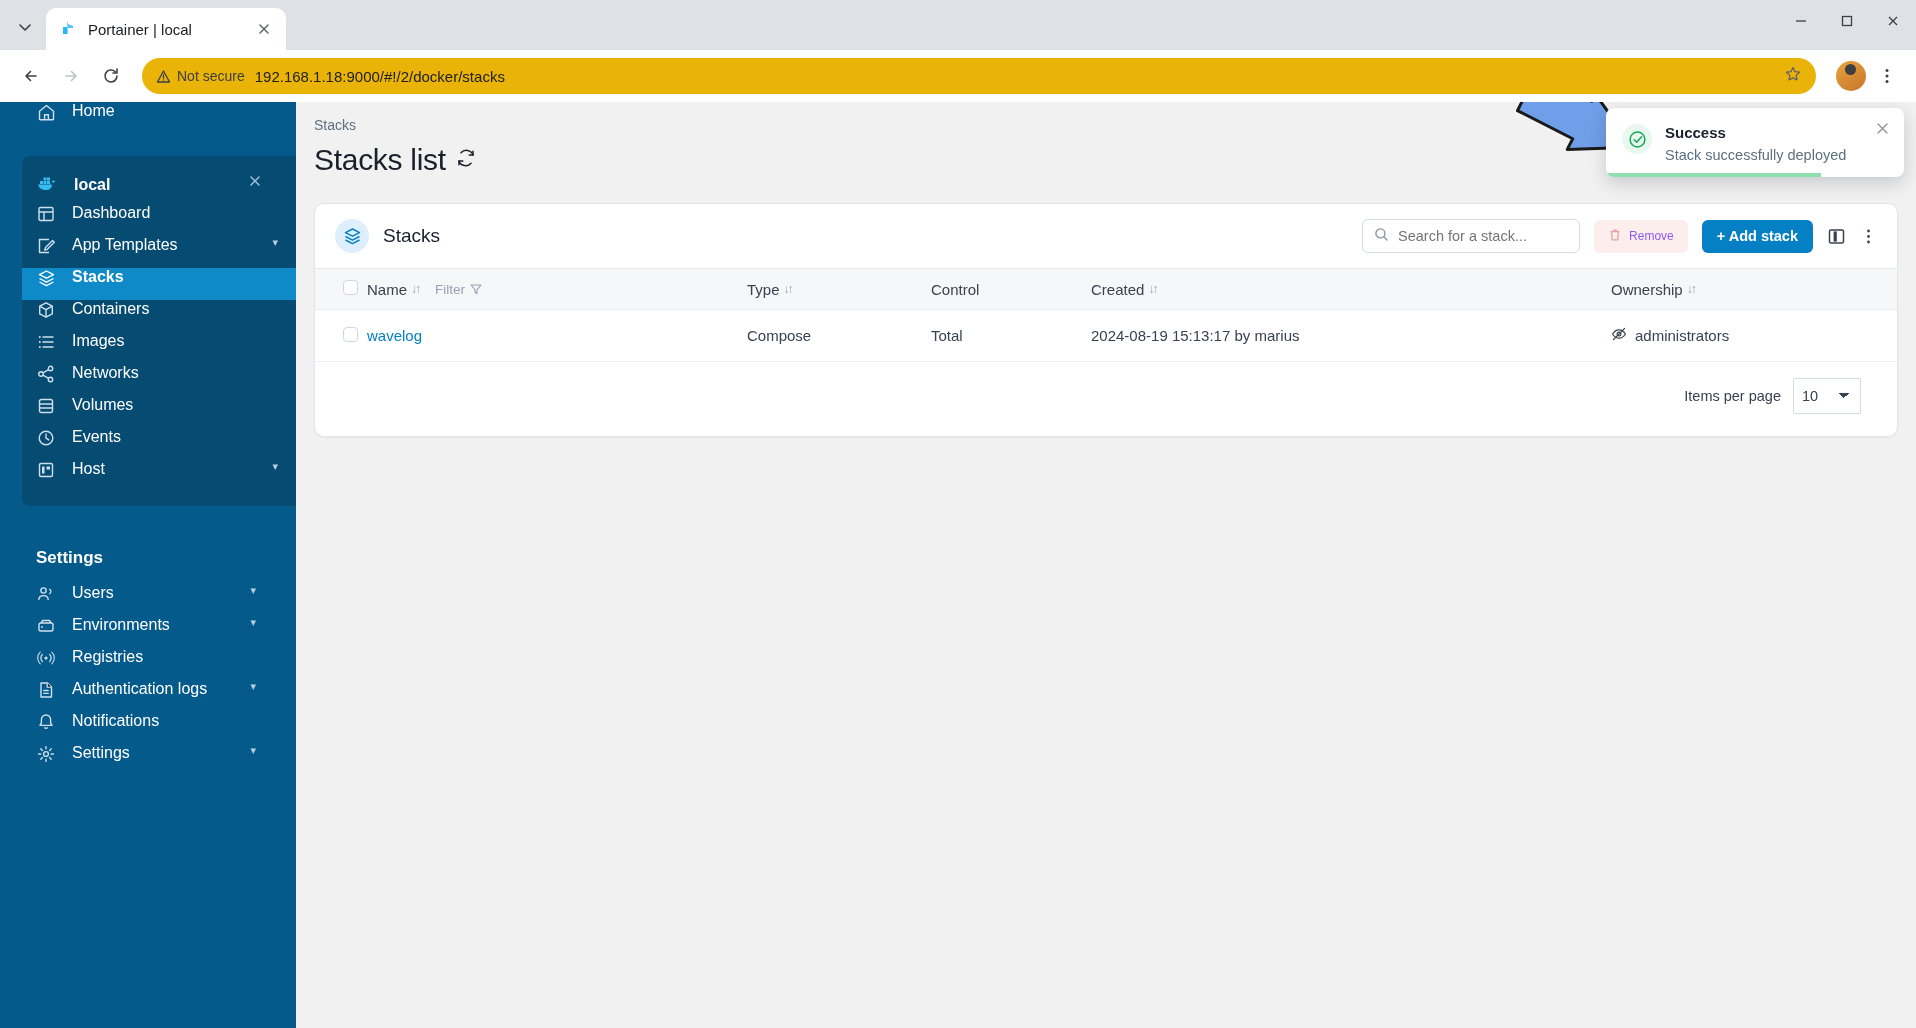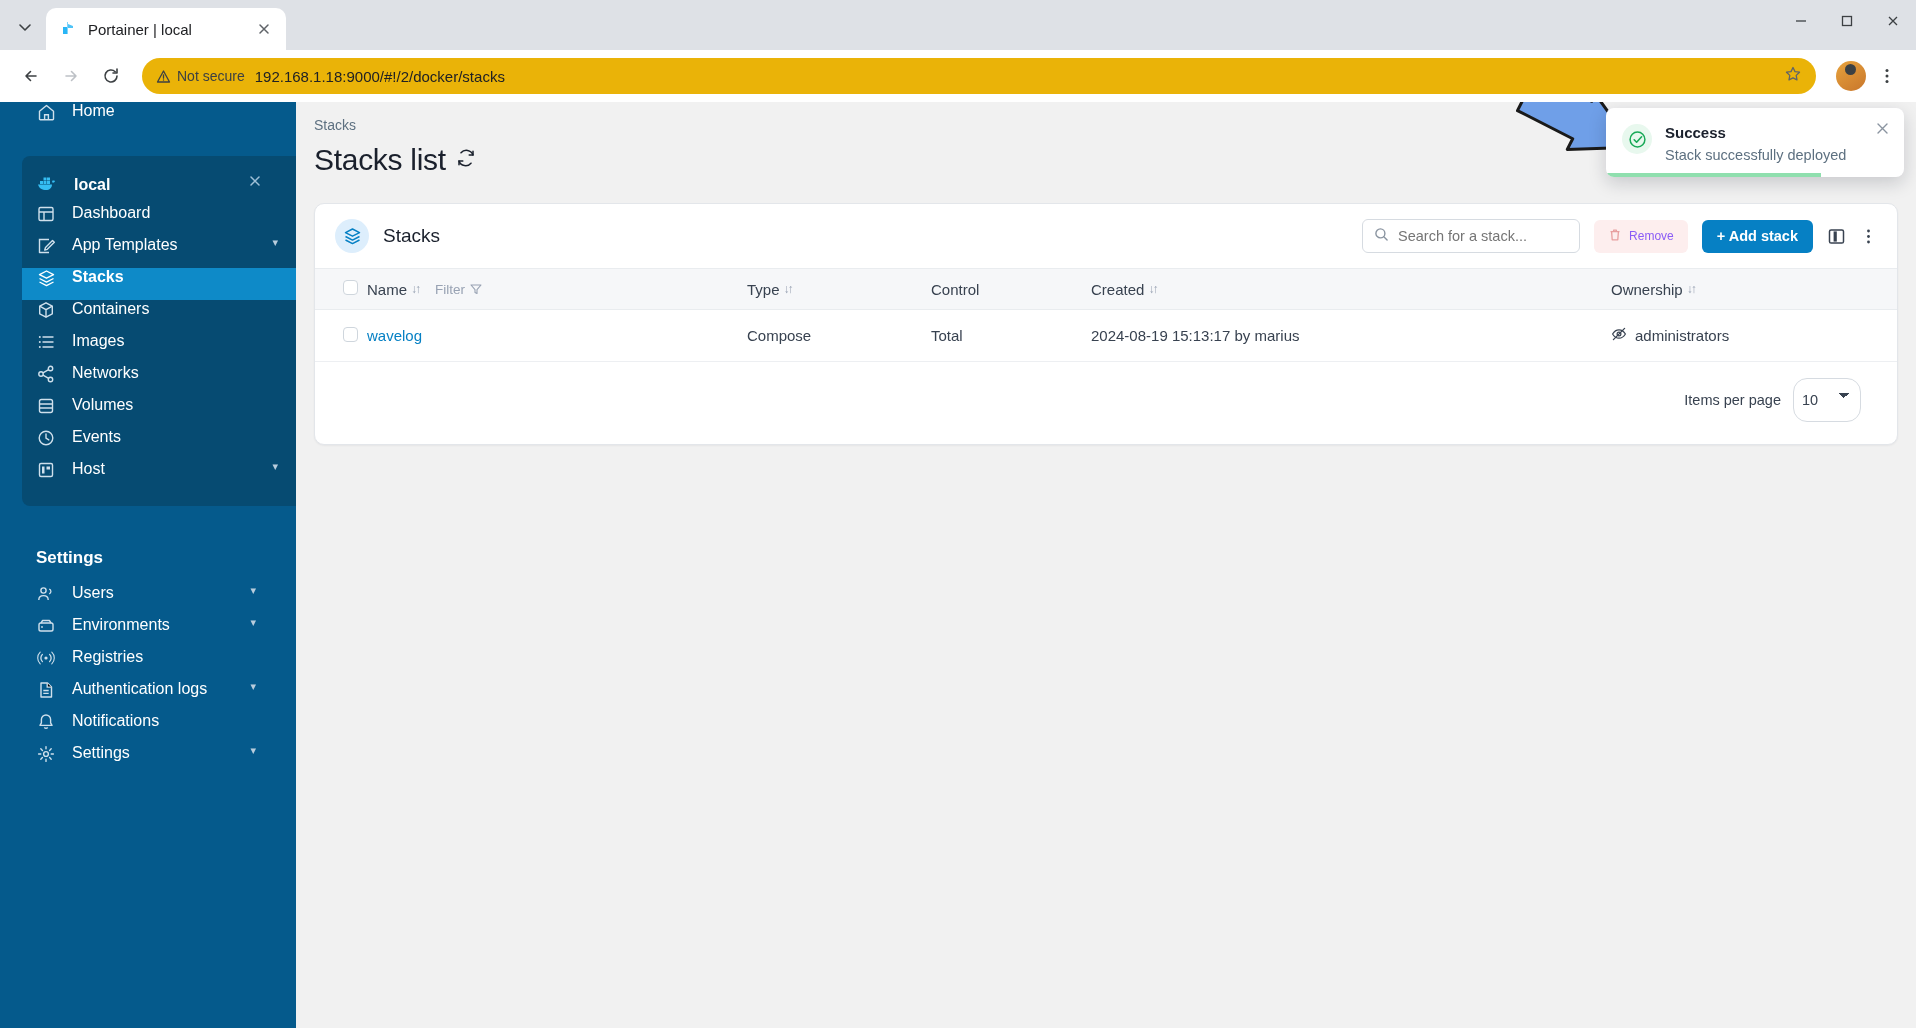--- a/index.html
+++ b/index.html
@@ -205,21 +205,21 @@
   .col-type  { width: 184px; }
   .col-ctrl  { width: 160px; }
   .col-created { width: 520px; }
 
   .pager {
     display: flex; align-items: center; justify-content: flex-end;
     gap: 12px; padding: 16px 36px 22px 0;
   }
   .pager-lbl { font-size: 14.5px; color: #384250; }
   .pager-select {
-    height: 44px; width: 68px; border: 1px solid #d6dbe1; border-radius: 14px;
+    height: 36px; width: 68px; border: 1px solid #d6dbe1; border-radius: 1px;
     font-size: 14.5px; color: #384250; padding: 0 8px;
     font-family: inherit; background: #fff;
     -webkit-appearance: none; appearance: none;
     background-image: linear-gradient(45deg, transparent 50%, #384250 50%),
                       linear-gradient(135deg, #384250 50%, transparent 50%);
     background-position: calc(100% - 16px) 14px, calc(100% - 11px) 14px;
     background-size: 5px 5px, 5px 5px; background-repeat: no-repeat;
   }
 
   

